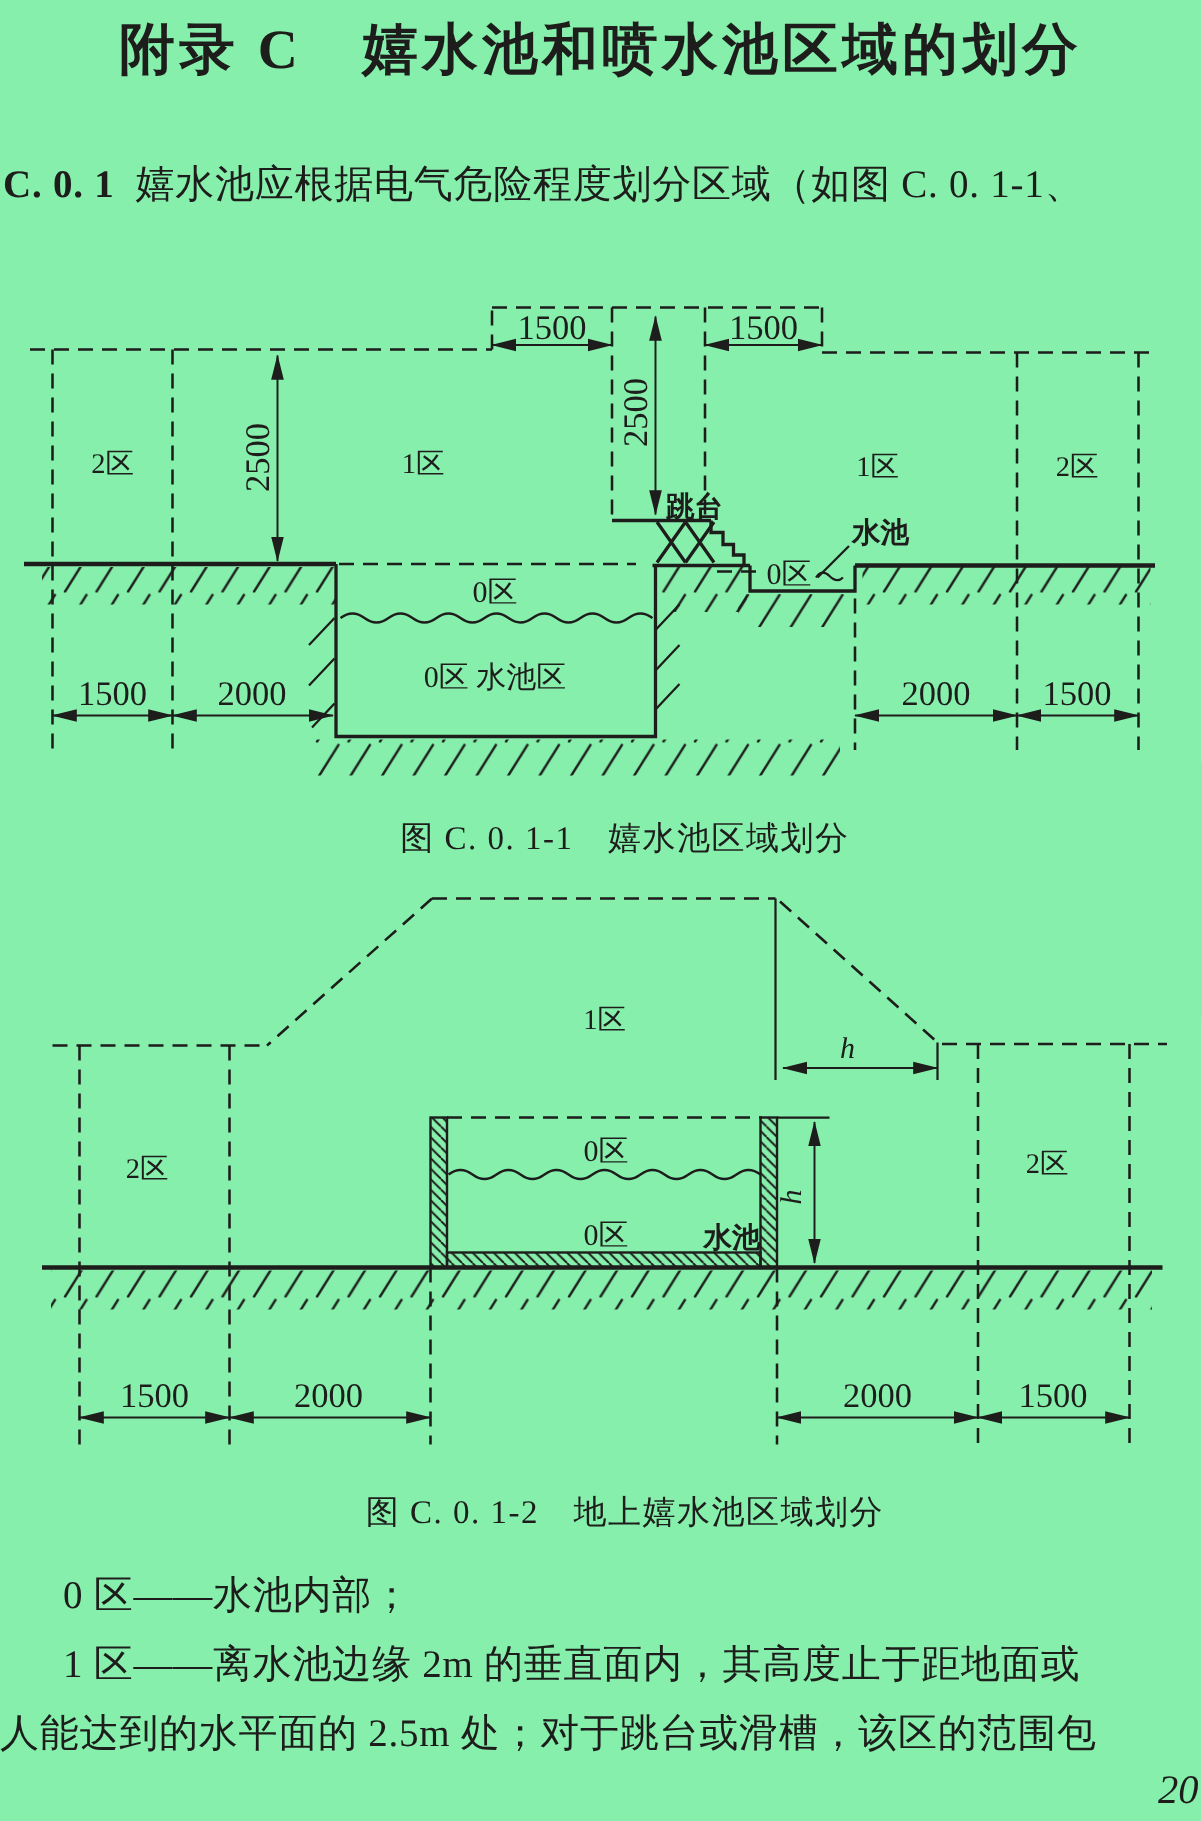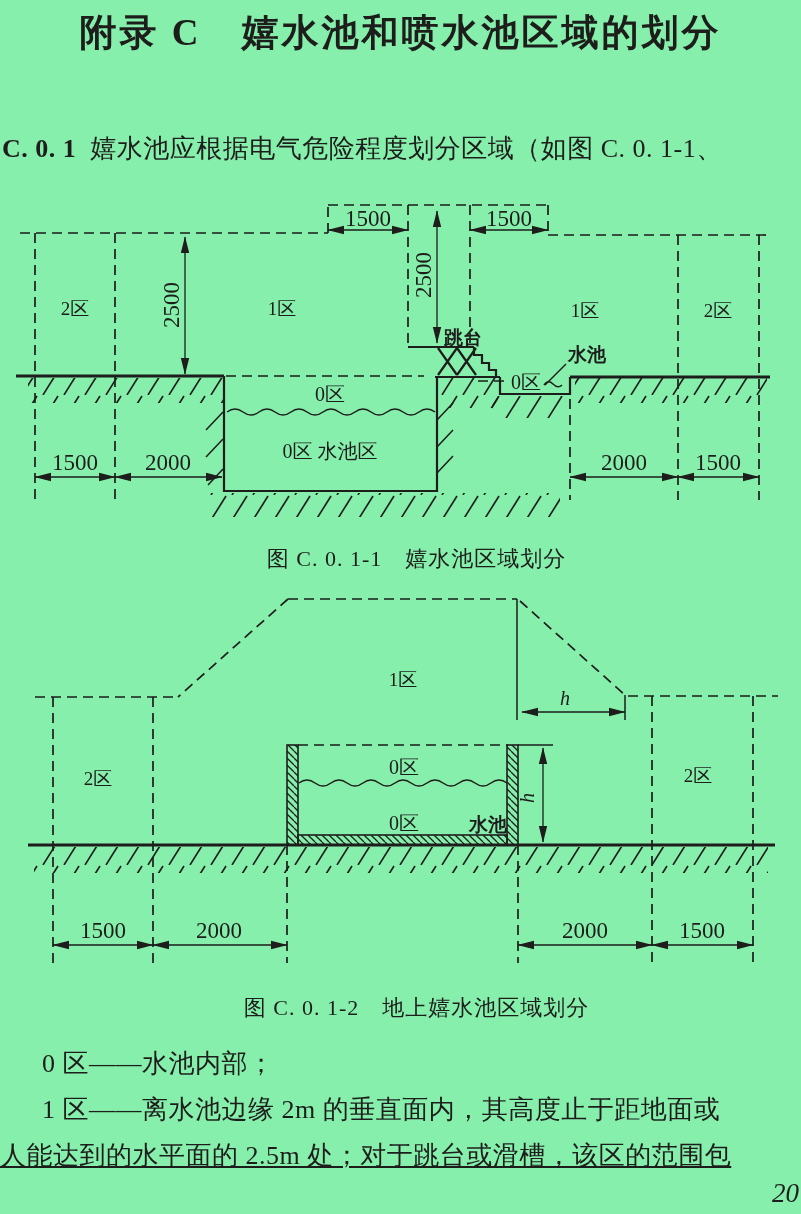--- a/index.html
+++ b/index.html
@@ -7,31 +7,31 @@
     position:relative;width:801px;height:1214px;margin:0 auto;
     background:#86efac;color:#1d1d1b;overflow:hidden;
     font-family:"Liberation Serif","DejaVu Serif",serif;
     padding-left:24px;
   }
   .abs{position:absolute;}
   #doc-title{
     top:8px;left:0;width:801px;text-align:center;
     font-size:37px;font-weight:bold;letter-spacing:3px;white-space:nowrap;
   }
-  #clause{top:130px;left:2px;width:797px;font-size:26px;line-height:38px;letter-spacing:0.5px;}
+  #clause{top:104px;left:2px;width:797px;font-size:26px;line-height:38px;letter-spacing:0.5px;}
   #clause .cid{font-weight:bold;margin-right:14px;}
   .fig-caption{
     left:16px;width:801px;text-align:center;font-size:22px;letter-spacing:1px;white-space:nowrap;
   }
   #cap1{top:544px;}
   #cap2{top:993px;}
   .legend-line{left:0;width:801px;font-size:26px;letter-spacing:0.5px;white-space:nowrap;}
   #legend1{top:1046px;padding-left:42px;}
   #legend2{top:1092px;padding-left:42px;}
-  #legend3{top:1138px;padding-left:0px;text-decoration:underline;}
+  #legend3{top:1138px;padding-left:0px;}
   #page-num{top:1178px;right:26px;font-size:27px;font-style:italic;}
   
   svg{display:block;}
   .d{stroke:#1d1d1b;stroke-width:1.7;fill:none;stroke-dasharray:10 6;}
   .s{stroke:#1d1d1b;stroke-width:2.2;fill:none;}
   .t{stroke:#1d1d1b;stroke-width:3;fill:none;}
   .dim{stroke:#1d1d1b;stroke-width:1.3;fill:none;}
   .thin{stroke:#1d1d1b;stroke-width:1.5;fill:none;}
   .lbl{font-family:"Liberation Serif","DejaVu Serif",serif;font-size:19px;fill:#1d1d1b;}
   .lbl0{font-family:"Liberation Serif","DejaVu Serif",serif;font-size:20px;fill:#1d1d1b;}

